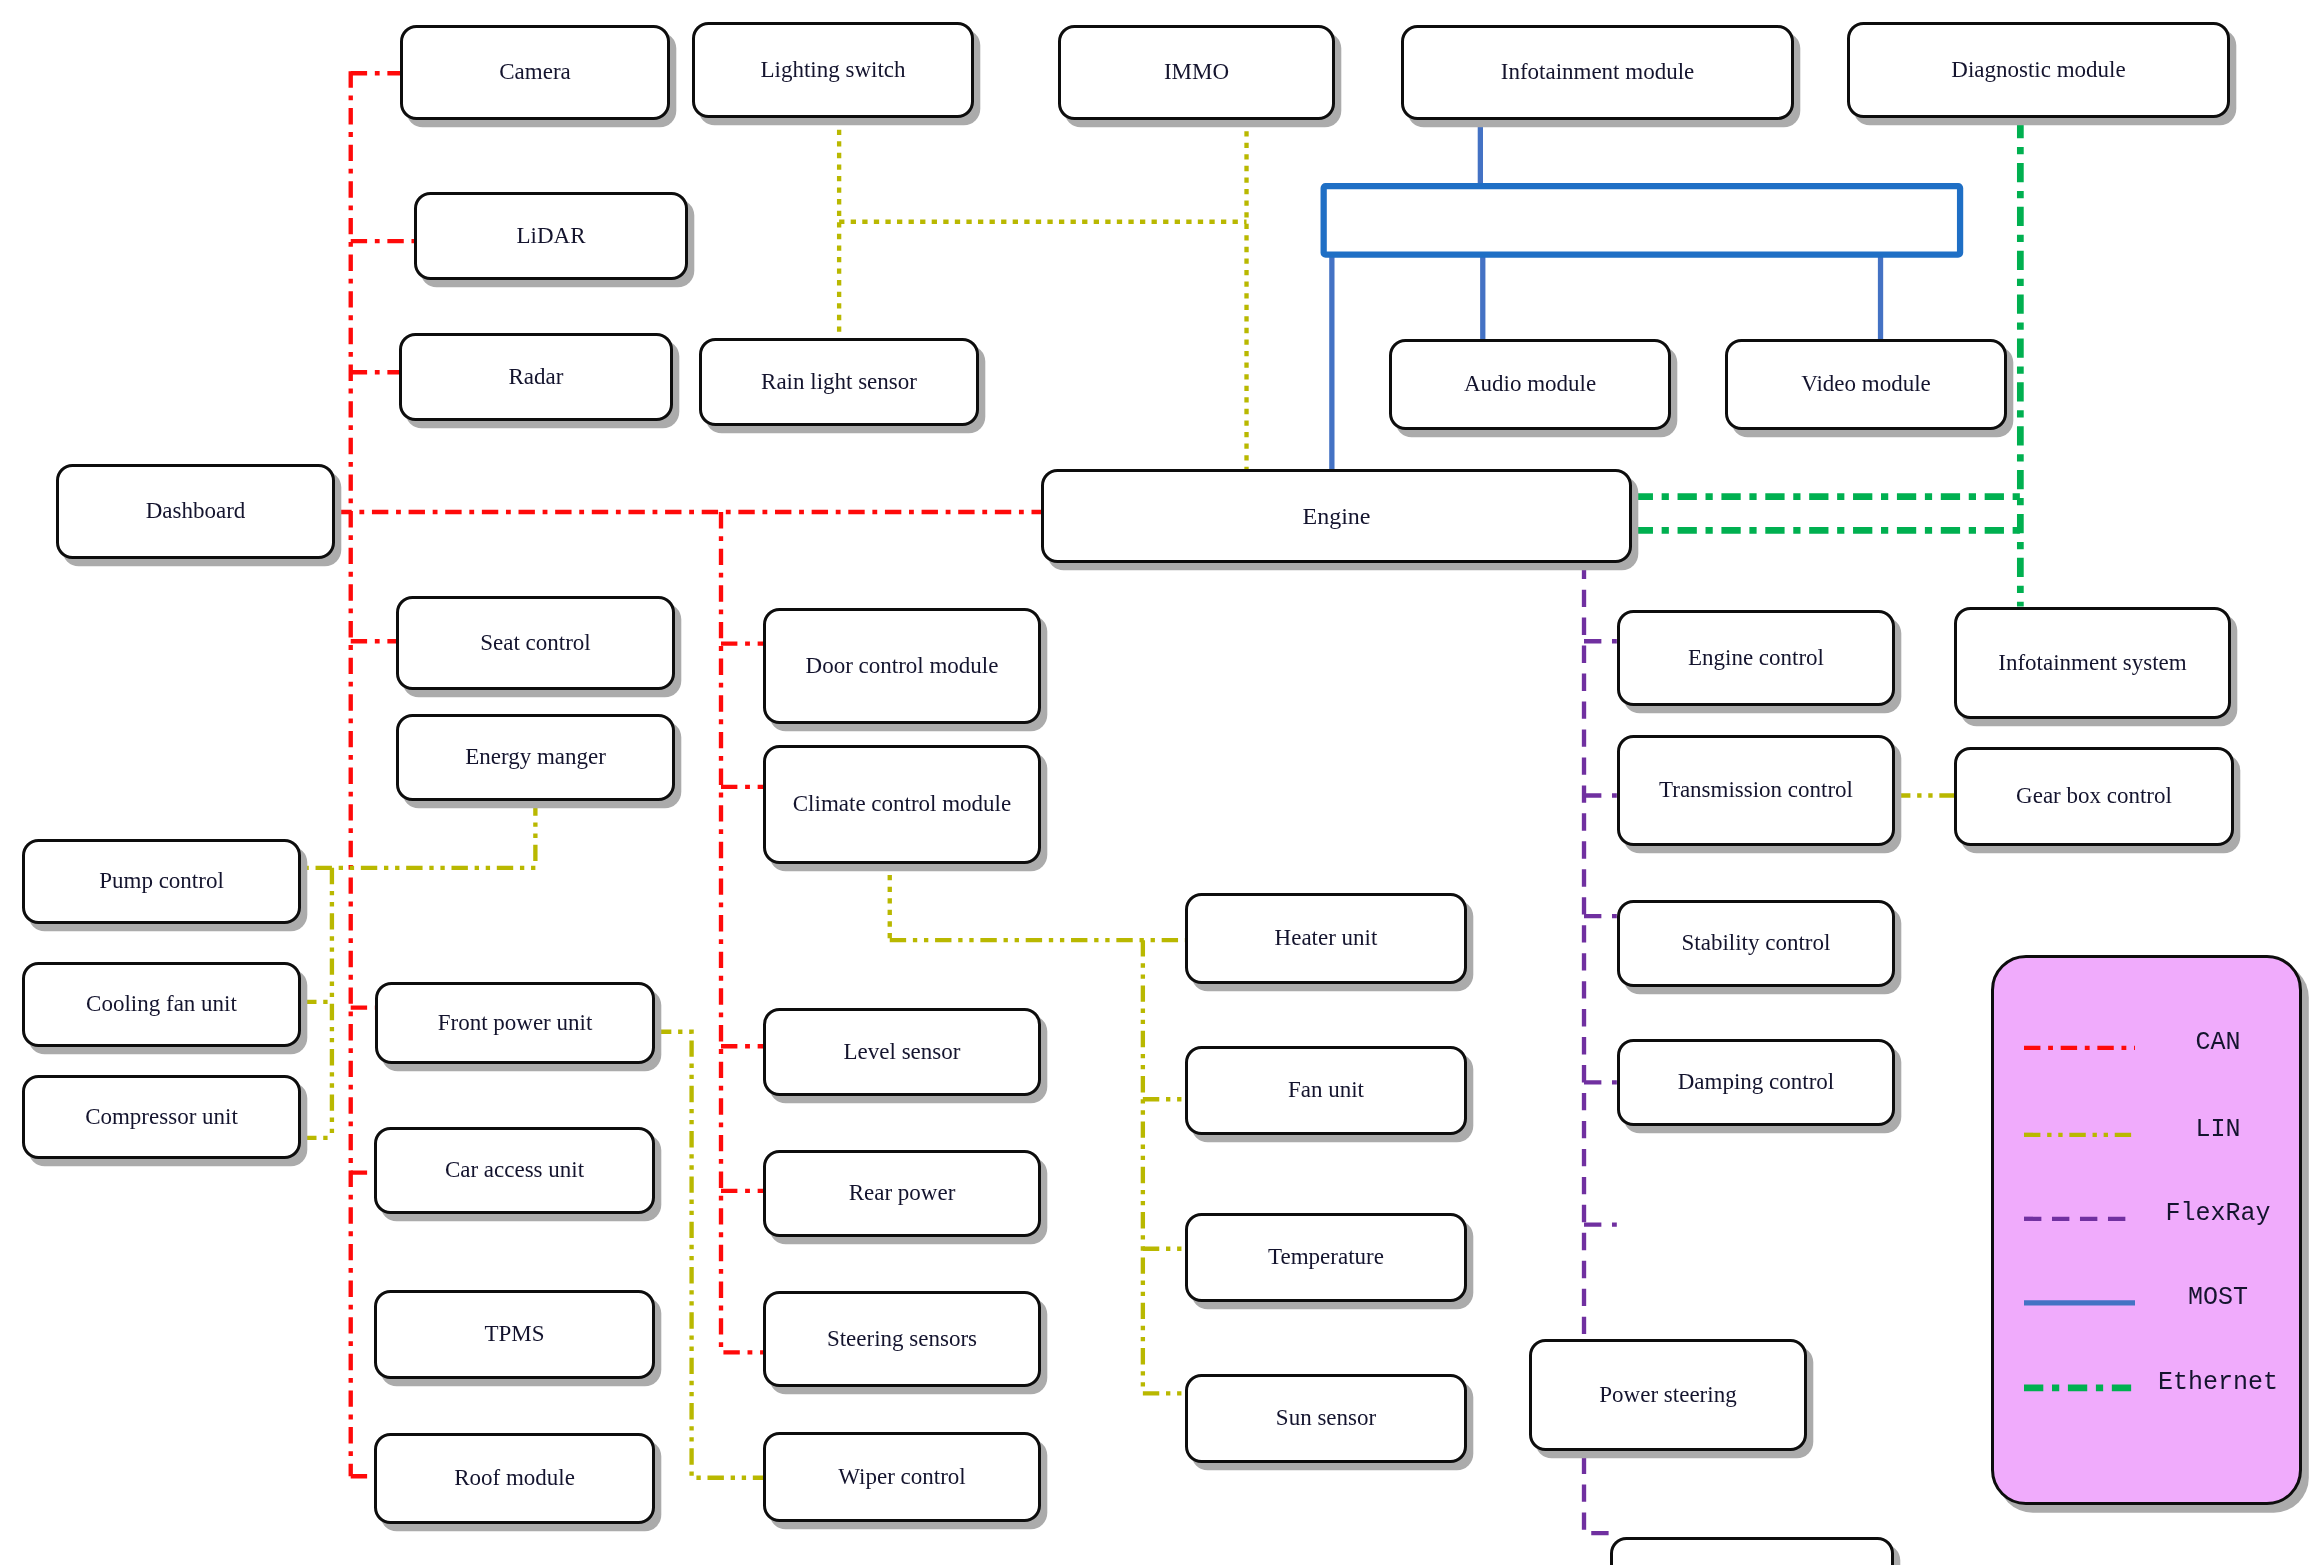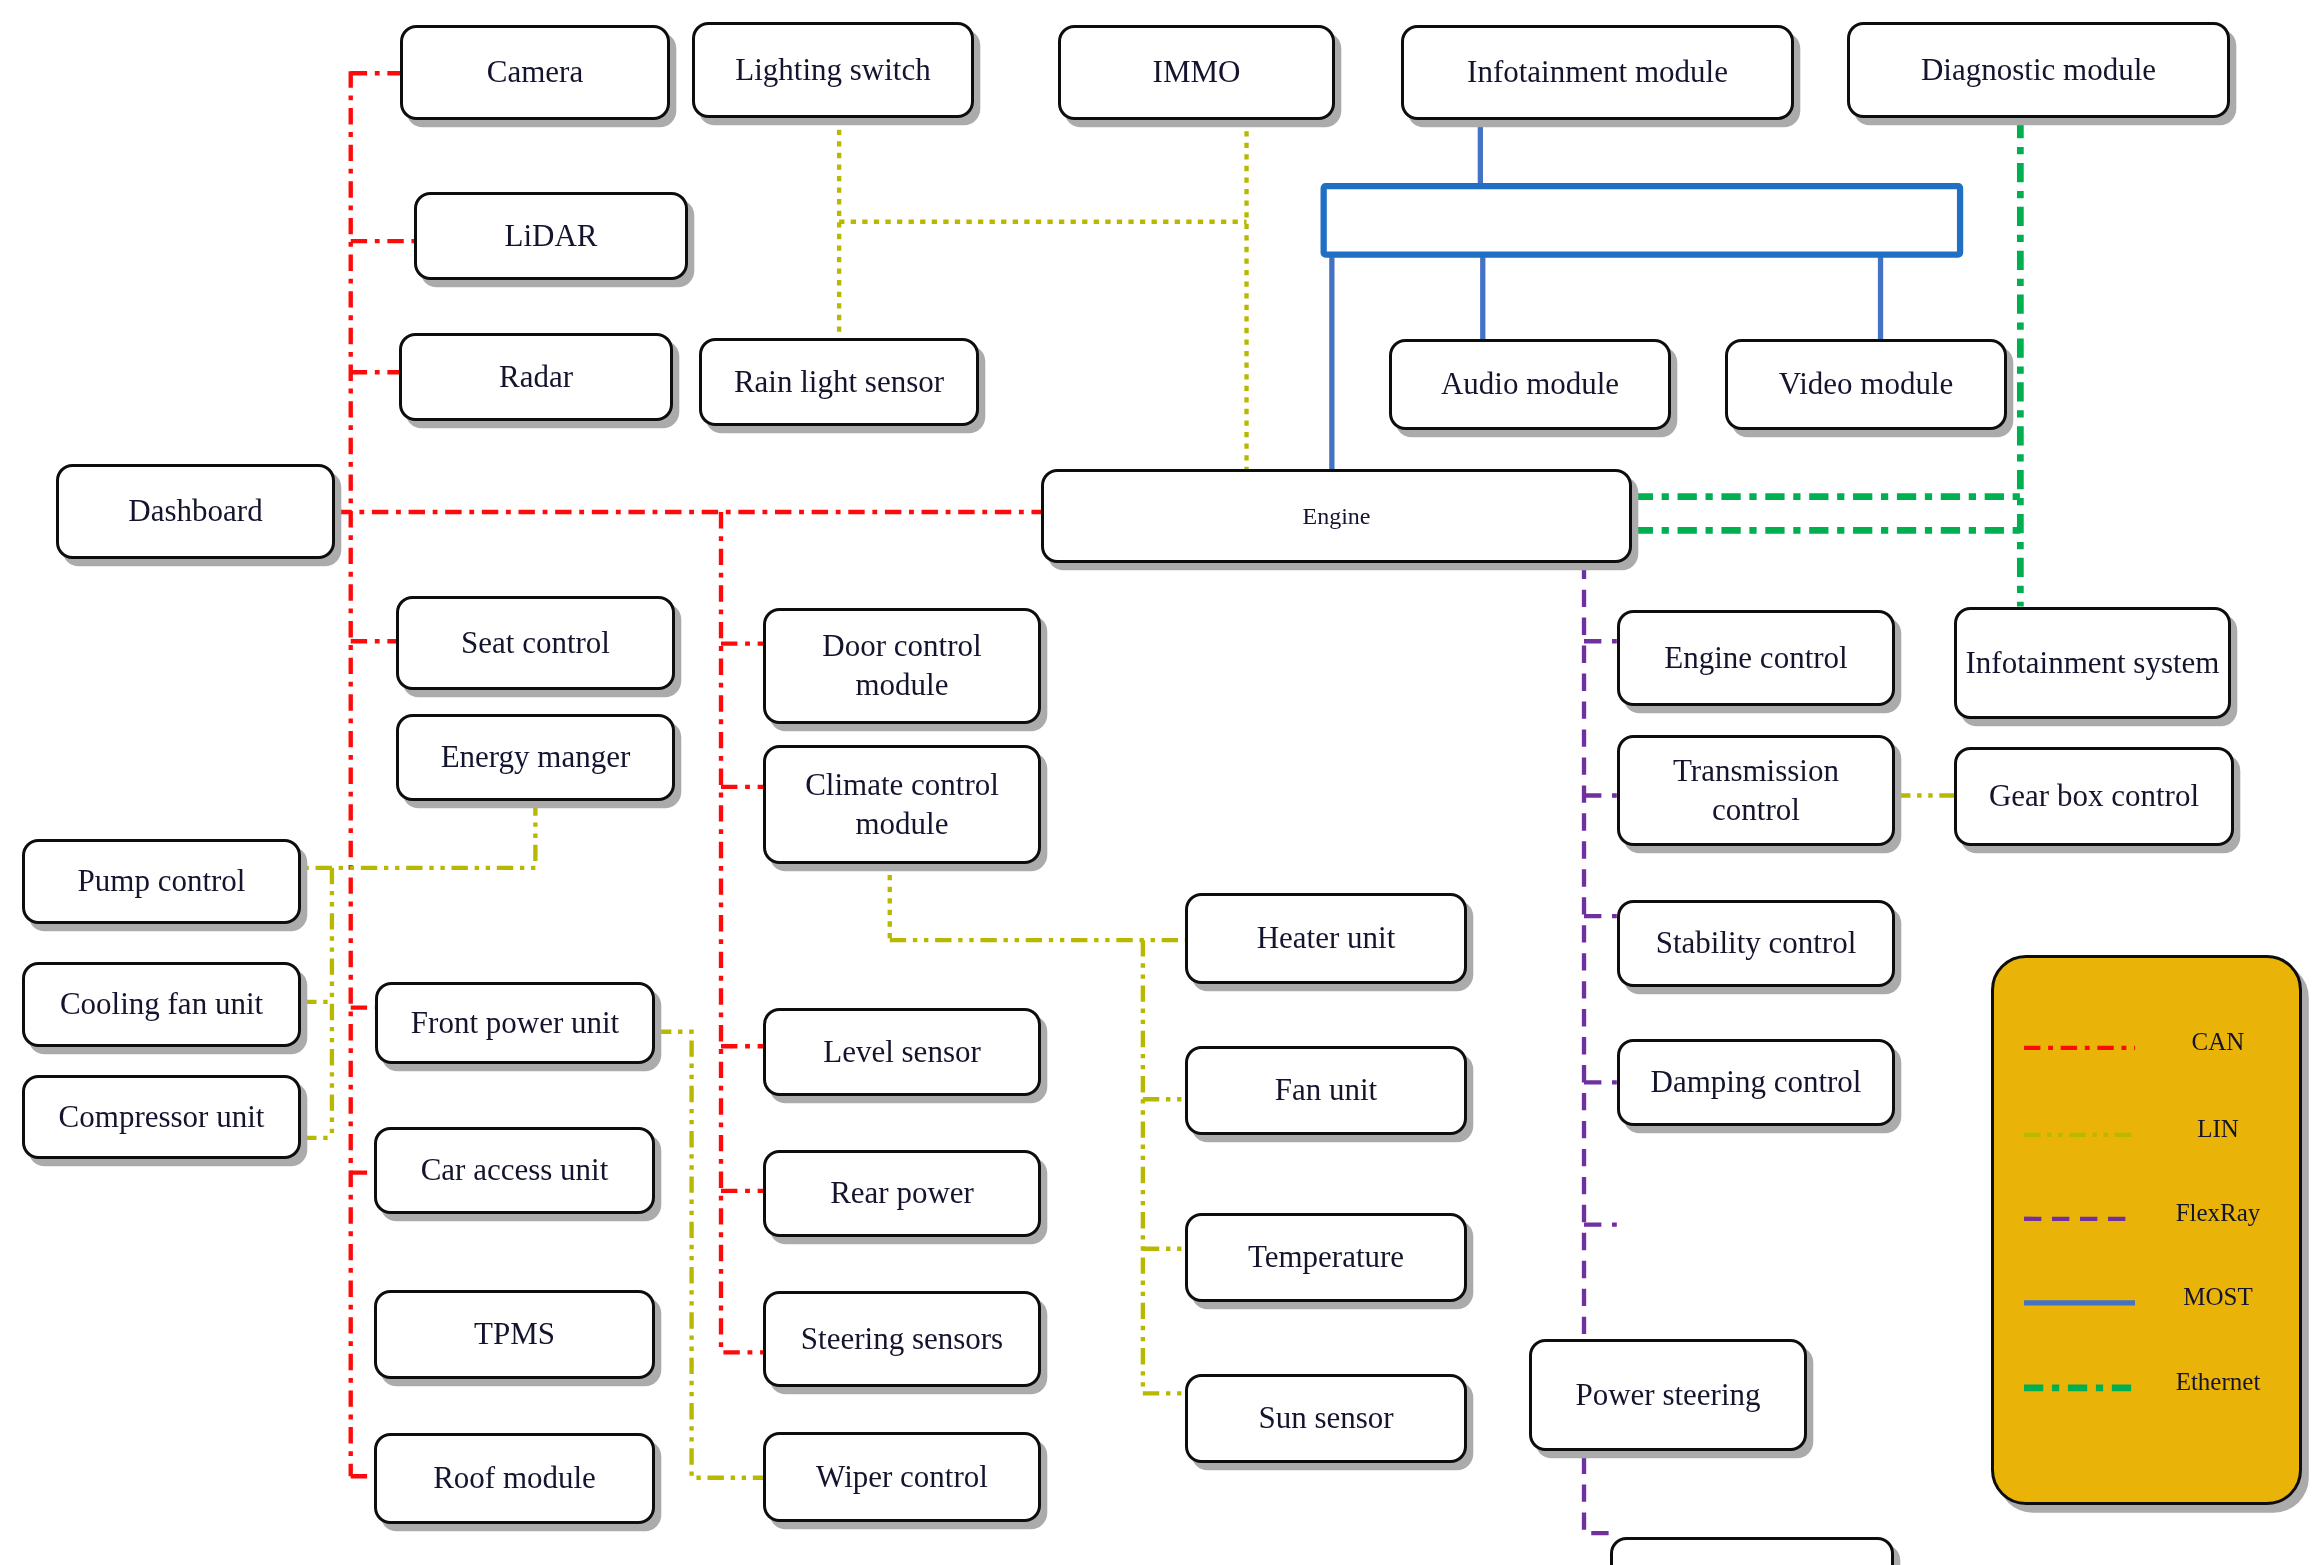--- a/index.html
+++ b/index.html
@@ -9,24 +9,24 @@
   .wire{fill:none;}
   .can{stroke:var(--can);stroke-width:9;stroke-dasharray:34 16 10 16;}
   .lin{stroke:var(--lin);stroke-width:9;stroke-dasharray:34 14 9 14 9 14;}
   .lin-dot{stroke:var(--lin);stroke-width:9;stroke-dasharray:11 13;}
   .flexray{stroke:var(--flexray);stroke-width:9;stroke-dasharray:36 22;}
   .most{stroke:var(--most);stroke-width:11;}
   .most-bar{fill:#ffffff;stroke:var(--mostbar);stroke-width:13;}
   .eth{stroke:var(--eth);stroke-width:14;stroke-dasharray:40 18 15 18;}
   .node{position:absolute;box-sizing:border-box;background:#ffffff;border:3.4px solid #0d0d0d;
         border-radius:16.4px;box-shadow:6.3px 7.2px 0 #ababab;display:flex;align-items:center;
-        justify-content:center;text-align:center;color:#14142e;font-size:31px;line-height:1.25;
+        justify-content:center;text-align:center;color:#14142e;font-size:23px;line-height:1.25;
         padding:2.9px 6.8px;}
-  .legend{position:absolute;box-sizing:border-box;background:#eab308;border:3.4px solid #0d0d0d;
-          border-radius:35px;box-shadow:6.8px 7.7px 0 #ababab;}
+  .legend{position:absolute;box-sizing:border-box;background:#f0abfc;border:3.4px solid #0d0d0d;
+          border-radius:35px;box-shadow:6.8px 7.7px 0 #ababab;font-family:Liberation Mono, monospace;}
   .legend-row{position:absolute;left:0;width:100%;height:39px;}
   .legend-swatch{position:absolute;left:30px;top:13.5px;width:111px;height:11.6px;}
   .legend-label{position:absolute;left:154px;top:0;width:140px;text-align:center;
                 font-size:25px;color:#14142e;}
 </style>
 </head>
 <body>
 
 <div class="canvas">
 

